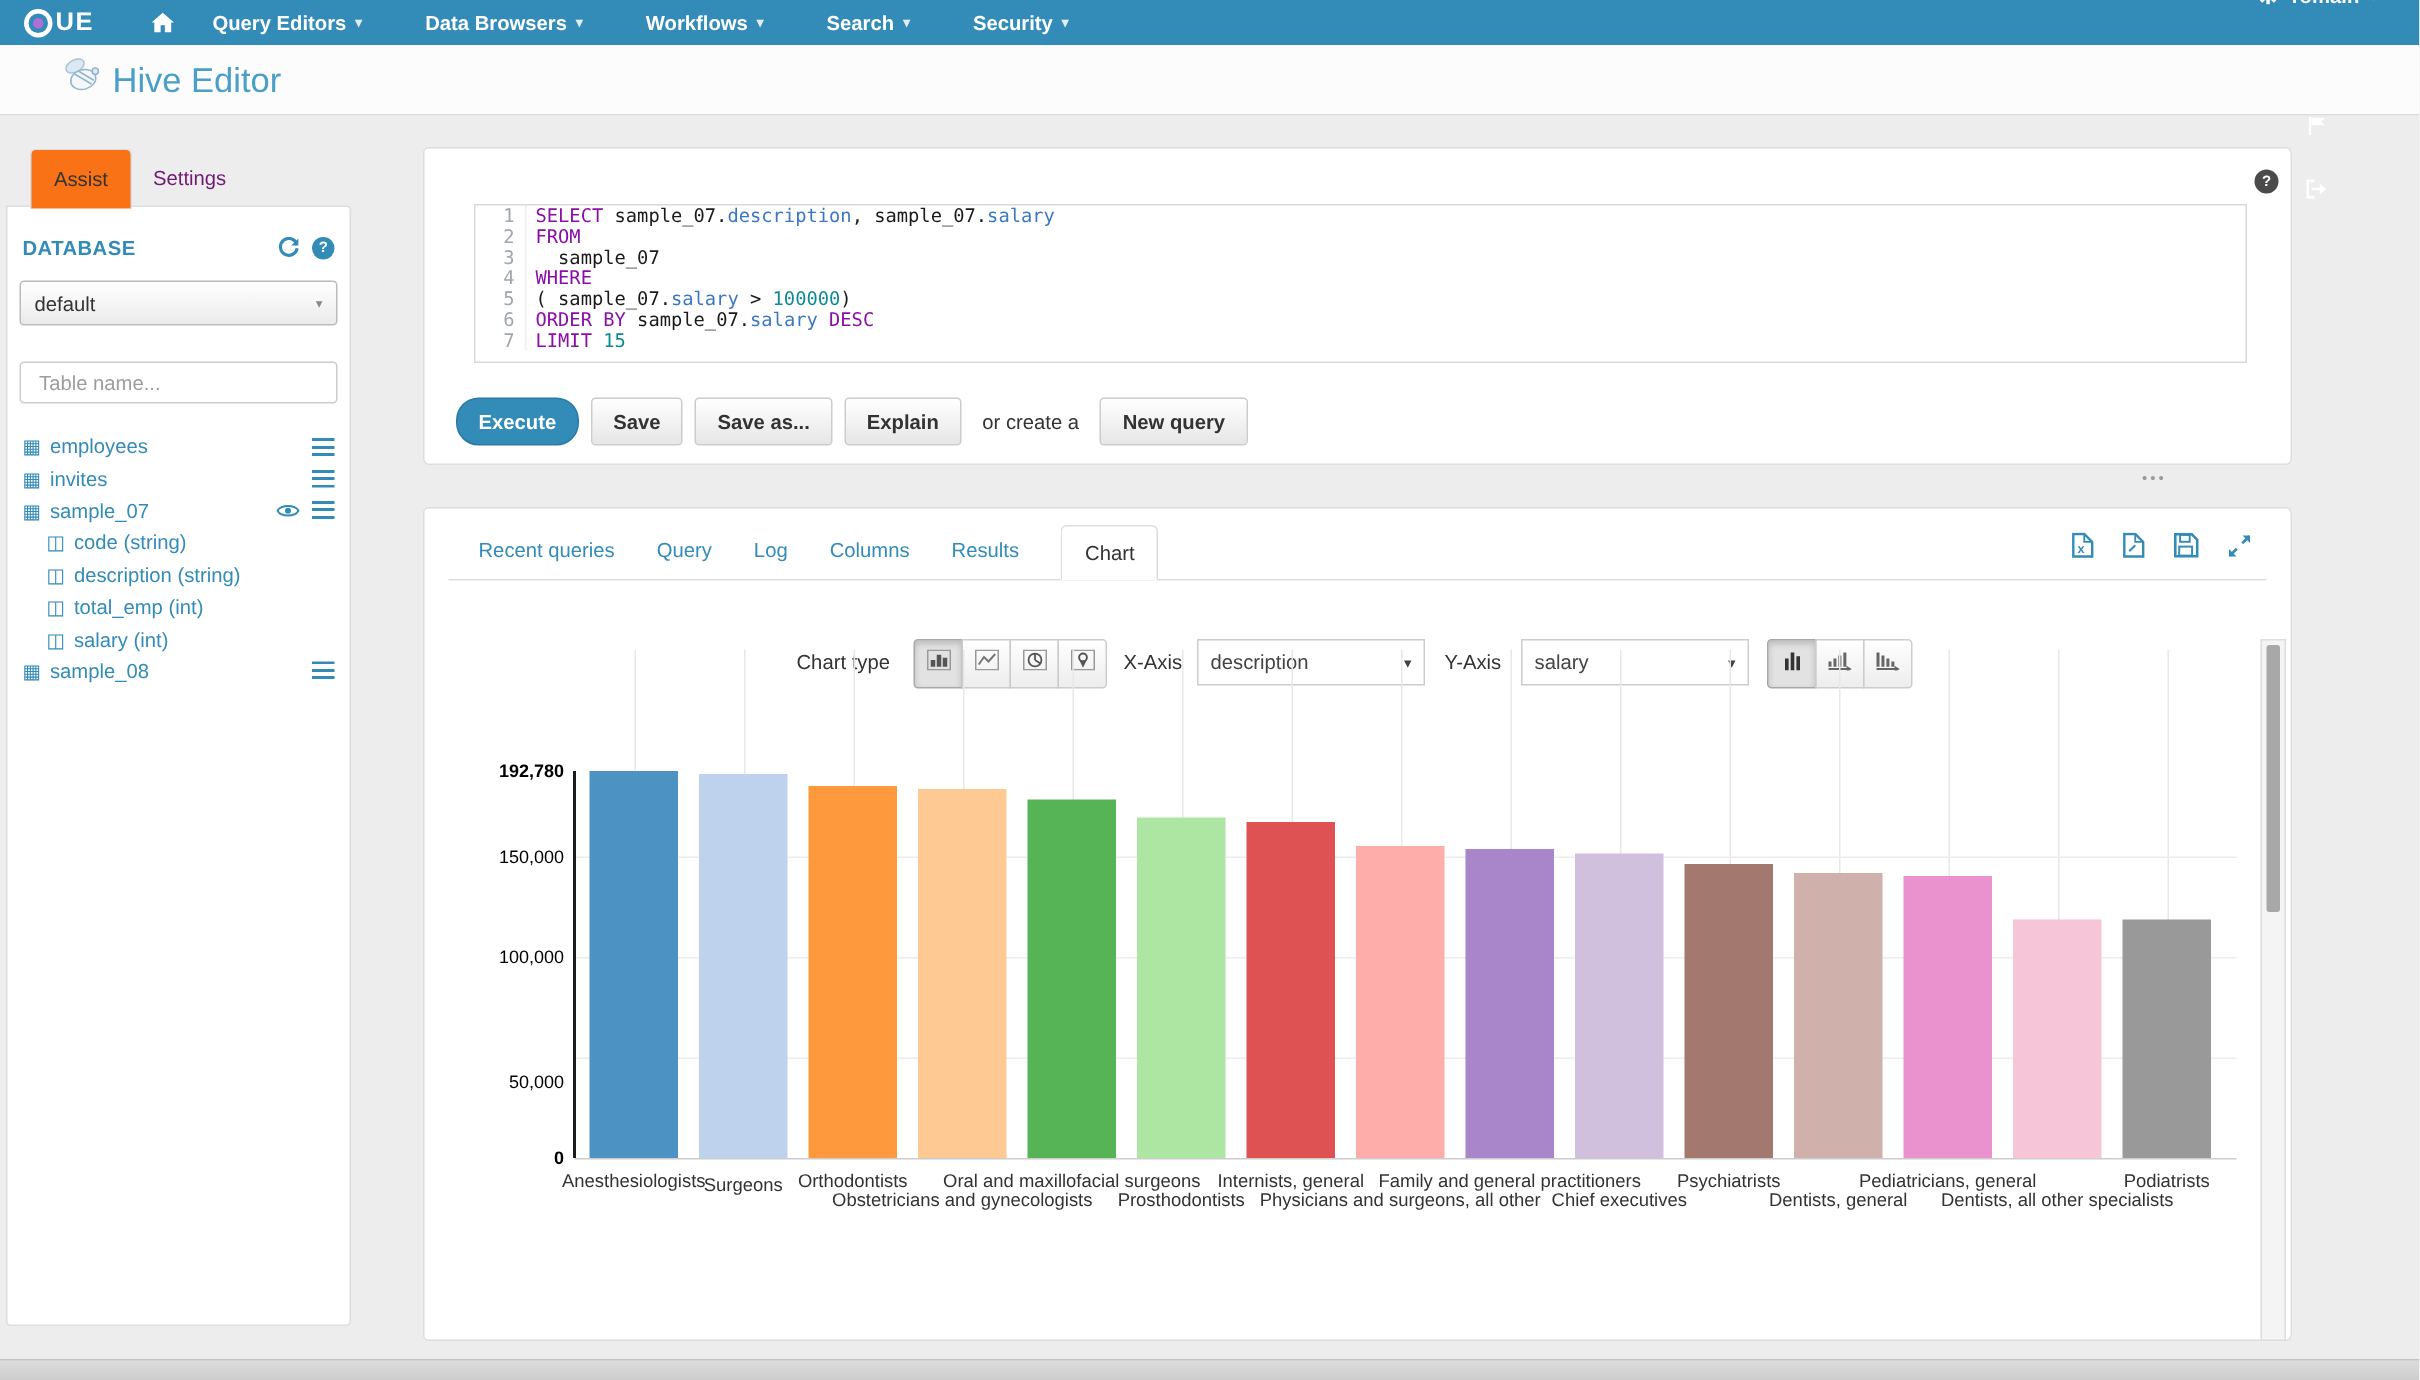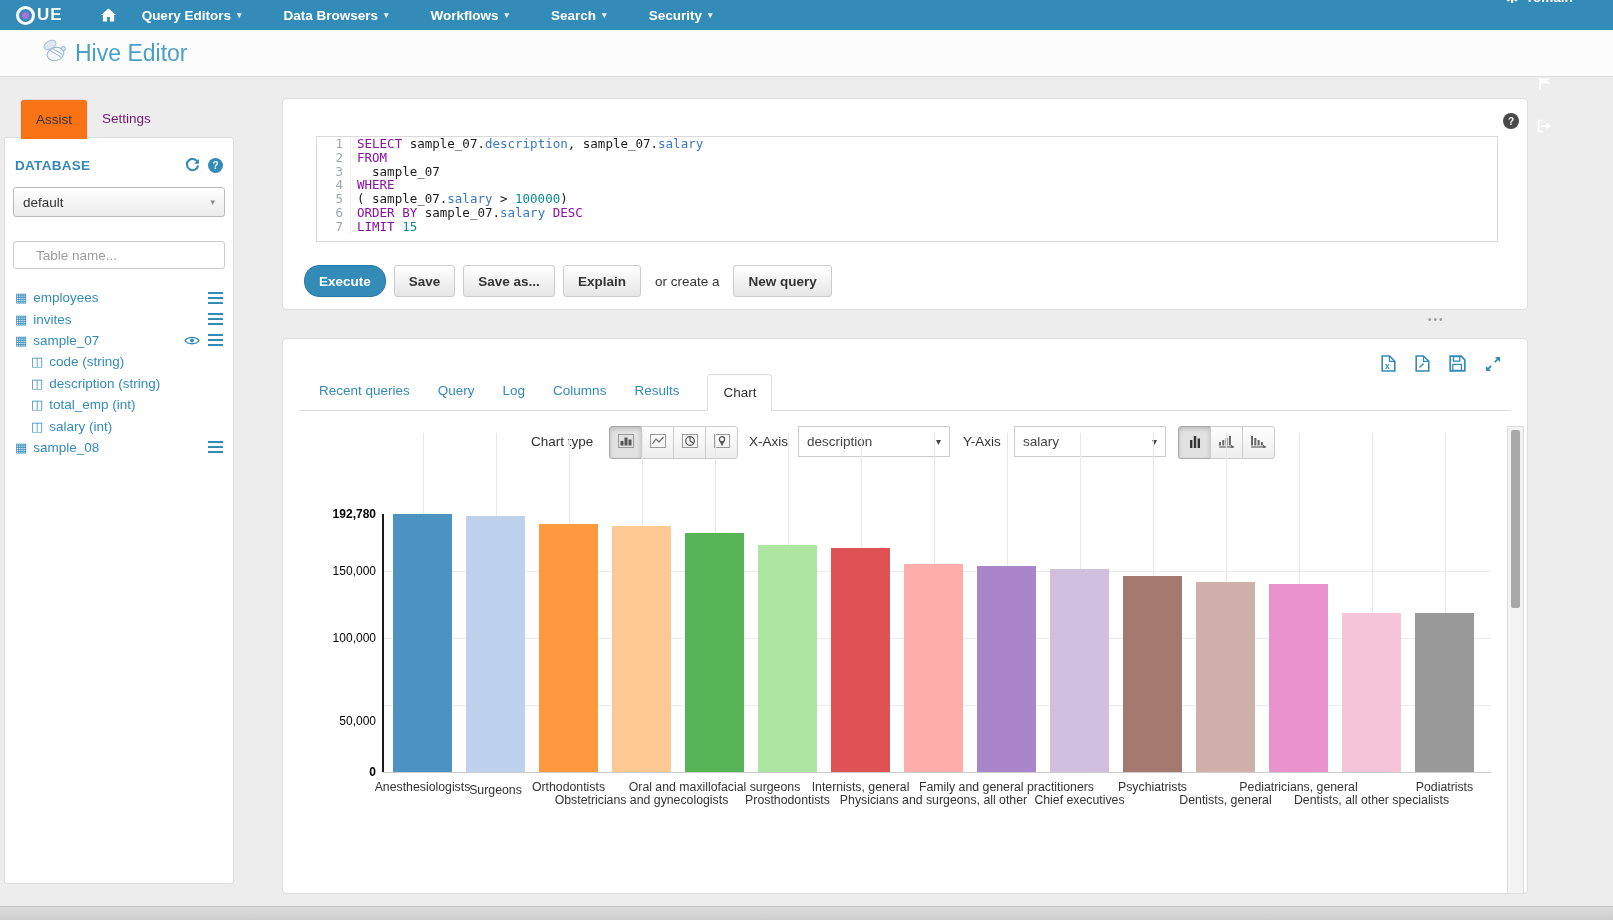--- a/index.html
+++ b/index.html
@@ -29,21 +29,21 @@
   .assist-tab{position:absolute;left:20px;top:99px;width:66px;height:39px;background:#f97316;border:1px solid #ddd;border-bottom:none;border-radius:4px 4px 0 0;display:flex;align-items:center;justify-content:center;font-size:13.5px;color:#333;z-index:2;cursor:pointer;}
   .settings-tab{position:absolute;left:102px;top:99px;height:38px;display:flex;align-items:center;font-size:13.5px;color:#701a75;cursor:pointer;}
   .side-panel{position:absolute;left:4px;top:137px;width:230px;height:747px;background:#fff;border:1px solid #ddd;border-radius:0 3px 3px 3px;box-sizing:border-box;padding:0 8px;}
   .db-row{display:flex;align-items:center;margin-top:20px;padding:0 2px;}
   .db-label{color:#338bb8;font-weight:bold;font-size:13.5px;letter-spacing:.3px;flex:1;}
   .db-ico{margin-left:8px;cursor:pointer;display:flex;}
   .b-circle{width:15px;height:15px;border-radius:50%;background:#338bb8;color:#fff;font-size:10px;font-weight:bold;display:flex;align-items:center;justify-content:center;}
   .fake-select{margin-top:14px;height:28px;border:1px solid #bbb;border-radius:3px;background:linear-gradient(#ffffff,#ebebeb);display:flex;align-items:center;padding:0 9px;font-size:13.5px;color:#333;cursor:pointer;}
   .fake-select .sp{flex:1;}
   .fake-select .caret{color:#777;}
-  .tbl-filter{margin-top:24px;width:100%;height:28px;border:1px solid #ccc;border-radius:3px;box-sizing:border-box;padding:0 22px;font-size:13.5px;color:#333;font-family:"Liberation Sans",sans-serif;}
+  .tbl-filter{margin-top:24px;width:100%;height:28px;border:1px solid #ccc;border-radius:3px;box-sizing:border-box;padding:0 12px;font-size:13.5px;color:#333;font-family:"Liberation Sans",sans-serif;}
   .tbl-filter::placeholder{color:#9d9d9d;}
   #table-list{margin-top:18px;}
   .tbl-row,.col-row{display:flex;align-items:center;height:21.4px;color:#338bb8;font-size:13.5px;cursor:pointer;padding:0 2px;}
   .col-row{padding-left:18px;}
   .g-ico{font-size:13px;margin-right:6px;line-height:1;}
   .row-spacer{flex:1;}
   .icon-rows{width:15px;height:12px;background:repeating-linear-gradient(to bottom,#338bb8 0 2px,transparent 2px 5px);margin-left:8px;cursor:pointer;flex:none;}
   .eye-wrap{display:flex;margin-left:6px;cursor:pointer;}
   
   .qpanel{position:absolute;left:282px;top:98px;width:1246px;height:212px;background:#fff;border:1px solid #ddd;border-radius:4px;box-sizing:border-box;}
@@ -58,21 +58,21 @@
   .tok-nu{color:#0b8a94;}
   .btn-row{position:absolute;left:21px;top:166px;display:flex;align-items:center;gap:8px;}
   .btn{height:30px;padding:0 14px;border:1px solid #ccc;border-radius:3px;background:linear-gradient(#ffffff,#e6e6e6);font-size:13.5px;font-weight:bold;color:#333;display:flex;align-items:center;cursor:pointer;white-space:nowrap;}
   .btn-primary{background:#338bb8;border-color:#2c7aa3;color:#fff;border-radius:15px;}
   .or-txt{font-size:13.5px;color:#333;margin:0 6px;}
   .dots-handle{position:absolute;left:1428px;top:314px;color:#9a9a9a;font-size:10px;letter-spacing:2px;cursor:row-resize;}
   
   .rpanel{position:absolute;left:282px;top:338px;width:1246px;height:556px;background:#fff;border:1px solid #ddd;border-radius:4px;box-sizing:border-box;}
   .r-icons{position:absolute;right:26px;top:16px;display:flex;gap:19px;align-items:center;}
   .r-icons span{display:flex;cursor:pointer;}
-  .rtabs{position:absolute;left:16px;right:16px;top:32px;height:40px;border-bottom:1px solid #ddd;display:flex;align-items:flex-end;padding-left:20px;gap:28px;box-sizing:border-box;}
+  .rtabs{position:absolute;left:16px;right:16px;top:8px;height:40px;border-bottom:1px solid #ddd;display:flex;align-items:flex-end;padding-left:20px;gap:28px;box-sizing:border-box;}
   .rtab-link{color:#338bb8;font-size:13.5px;margin-bottom:12px;cursor:pointer;white-space:nowrap;}
   .rtab-active{border:1px solid #ddd;border-bottom:1px solid #fff;background:#fff;border-radius:4px 4px 0 0;padding:10px 15px;font-size:13.5px;color:#333;margin-bottom:-1px;cursor:pointer;}
   
   .controls{position:absolute;left:0;right:0;top:87px;height:32px;}
   .ctl-label{position:absolute;font-size:13.5px;color:#333;line-height:32px;}
   .tgroup{position:absolute;top:0;display:flex;}
   .tbtn{width:31px;height:31px;border:1px solid #ccc;background:linear-gradient(#ffffff,#ededed);display:flex;align-items:center;justify-content:center;margin-left:-1px;cursor:pointer;}
   .tbtn:first-child{border-radius:3px 0 0 3px;margin-left:0;}
   .tbtn:last-child{border-radius:0 3px 3px 0;}
   .tbtn.active{background:#e2e2e2;box-shadow:inset 0 2px 4px rgba(0,0,0,.18);border-color:#a8a8a8;}

